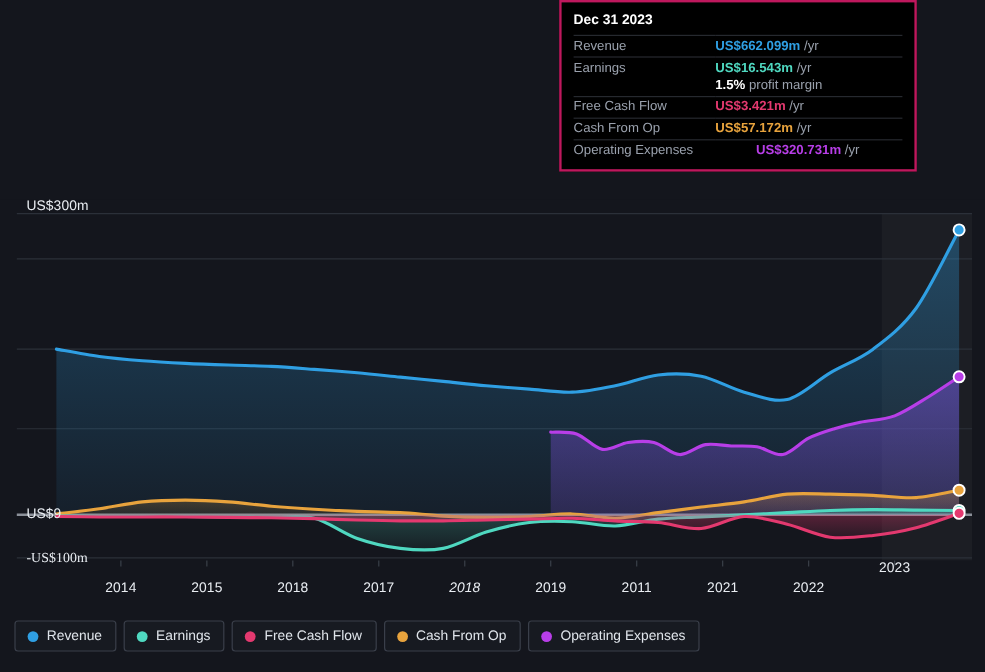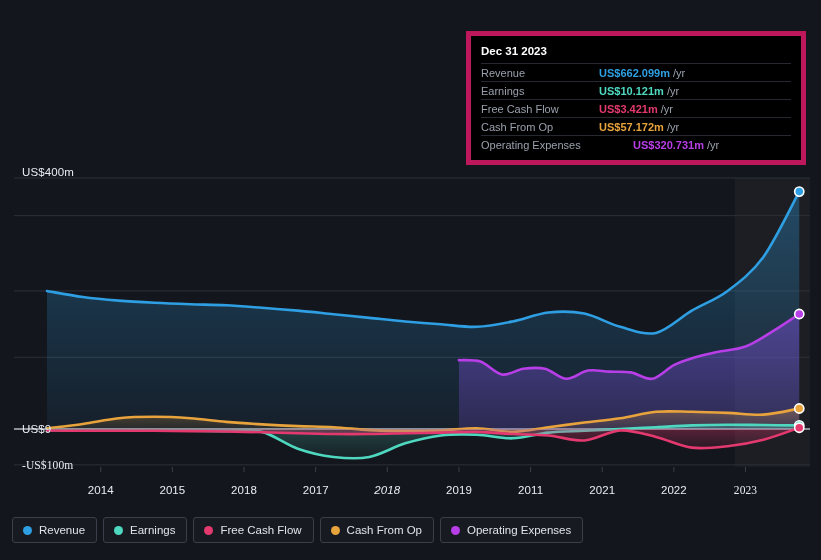--- a/index.html
+++ b/index.html
@@ -36,24 +36,24 @@
     font-size: 11.5px;
     color: #e9edf2;
     transform: translateX(-50%);
     white-space: nowrap;
     letter-spacing: 0.1px;
   }
 
   
   #tooltip {
     position: absolute;
-    left: 466px; top: 31px;
-    width: 340px;
+    left: 466px; top: 0;
+    width: 298px;
     background: #000000;
-    border: 5px solid #be185d;
+    border: 2px solid #be185d;
     box-sizing: border-box;
     padding: 8px 10px 7px 10px;
     font-size: 11px;
   }
   #tooltip .tt-title {
     font-size: 11.5px;
     font-weight: bold;
     color: #ffffff;
     padding: 1px 0 6px 0;
   }
@@ -166,47 +166,51 @@
       <circle cx="799.2535211267541" cy="191.59021571428568" r="4.6" fill="#2f9fe3" stroke="#ffffff" stroke-width="1.6"></circle>
       <circle cx="799.2535211267541" cy="313.9950271428571" r="4.6" fill="#b83ee8" stroke="#ffffff" stroke-width="1.6"></circle>
       <circle cx="799.2535211267541" cy="408.4997542857143" r="4.6" fill="#e8a33d" stroke="#ffffff" stroke-width="1.6"></circle>
       <circle cx="799.2535211267541" cy="425.3708985714286" r="4.6" fill="#4fd8c0" stroke="#ffffff" stroke-width="1.6"></circle>
       <circle cx="799.2535211267541" cy="427.77332714285717" r="4.6" fill="#e3396f" stroke="#ffffff" stroke-width="1.6"></circle>
     </svg>
 
   <div id="y-labels">
       <div class="y-axis-label" style="left: 22px; top: 459px; font-family: Liberation Serif, serif;">-US$100m</div>
       <div class="y-axis-label" style="left: 22px; top: 423px;">US$9</div>
-      <div class="y-axis-label" style="left: 22px; top: 166px;">US$400m</div>
+      <div class="y-axis-label" style="left: 22px; top: 166px;">US$300m</div>
     </div>
 
   <div id="x-labels">
       <div class="x-axis-label" style="left: 100.732px; top: 484px;">2014</div>
       <div class="x-axis-label" style="left: 172.376px; top: 484px;">2015</div>
       <div class="x-axis-label" style="left: 244.019px; top: 484px;">2018</div>
       <div class="x-axis-label" style="left: 315.662px; top: 484px;">2017</div>
       <div class="x-axis-label" style="left: 387.305px; top: 484px; font-style: italic;">2018</div>
       <div class="x-axis-label" style="left: 458.948px; top: 484px;">2019</div>
       <div class="x-axis-label" style="left: 530.592px; top: 484px;">2011</div>
       <div class="x-axis-label" style="left: 602.235px; top: 484px;">2021</div>
       <div class="x-axis-label" style="left: 673.878px; top: 484px;">2022</div>
-      <div class="x-axis-label" style="left: 745.521px; top: 484px; font-family: Liberation Serif, serif;">2023</div>
+      <div class="x-axis-label" style="left: 745.521px; top: 468px;">2023</div>
     </div>
 
   <div id="tooltip">
     <div class="tt-title">Dec 31 2023</div>
     <table>
       <tbody id="tooltip-rows">
           <tr>
             <td class="tt-label">Revenue</td>
             <td class="tt-value"><span class="tt-num" style="color: rgb(47, 159, 227);">US$662.099m</span><span class="tt-unit"> /yr</span></td>
           </tr>
           <tr>
             <td class="tt-label">Earnings</td>
-            <td class="tt-value"><span class="tt-num" style="color: rgb(79, 216, 192);">US$10.121m</span><span class="tt-unit"> /yr</span></td>
+            <td class="tt-value"><span class="tt-num" style="color: rgb(79, 216, 192);">US$16.543m</span><span class="tt-unit"> /yr</span></td>
+          </tr>
+          <tr class="tt-sub">
+            <td class="tt-label"></td>
+            <td><span class="tt-margin-num">1.5%</span><span class="tt-margin-txt"> profit margin</span></td>
           </tr>
           <tr>
             <td class="tt-label">Free Cash Flow</td>
             <td class="tt-value"><span class="tt-num" style="color: rgb(227, 57, 111);">US$3.421m</span><span class="tt-unit"> /yr</span></td>
           </tr>
           <tr>
             <td class="tt-label">Cash From Op</td>
             <td class="tt-value"><span class="tt-num" style="color: rgb(232, 163, 61);">US$57.172m</span><span class="tt-unit"> /yr</span></td>
           </tr>
           <tr>

